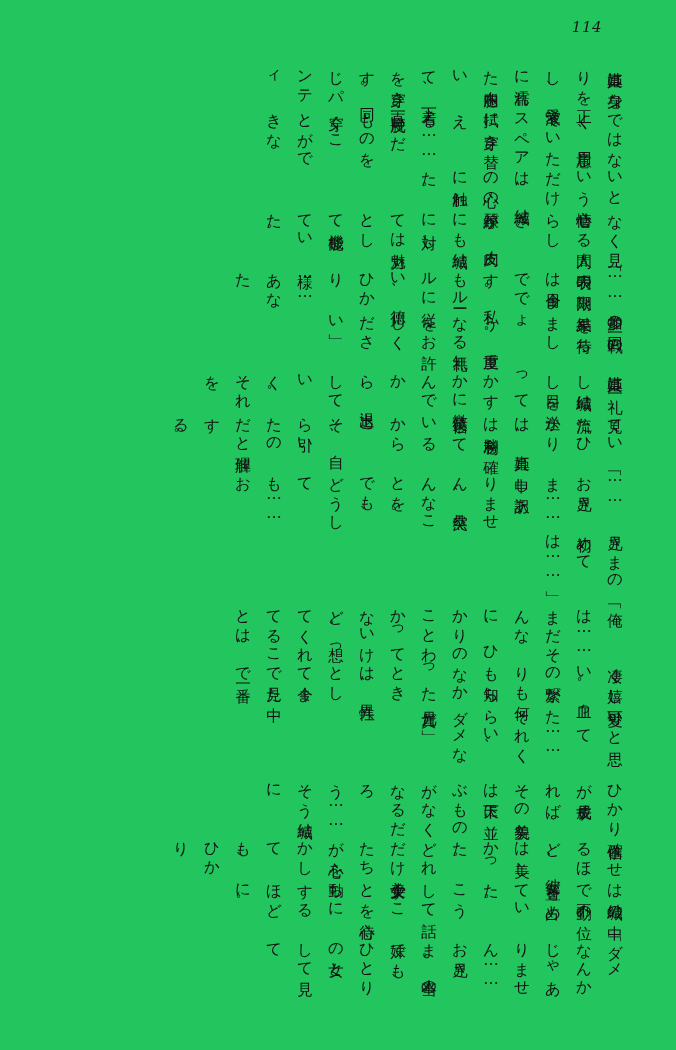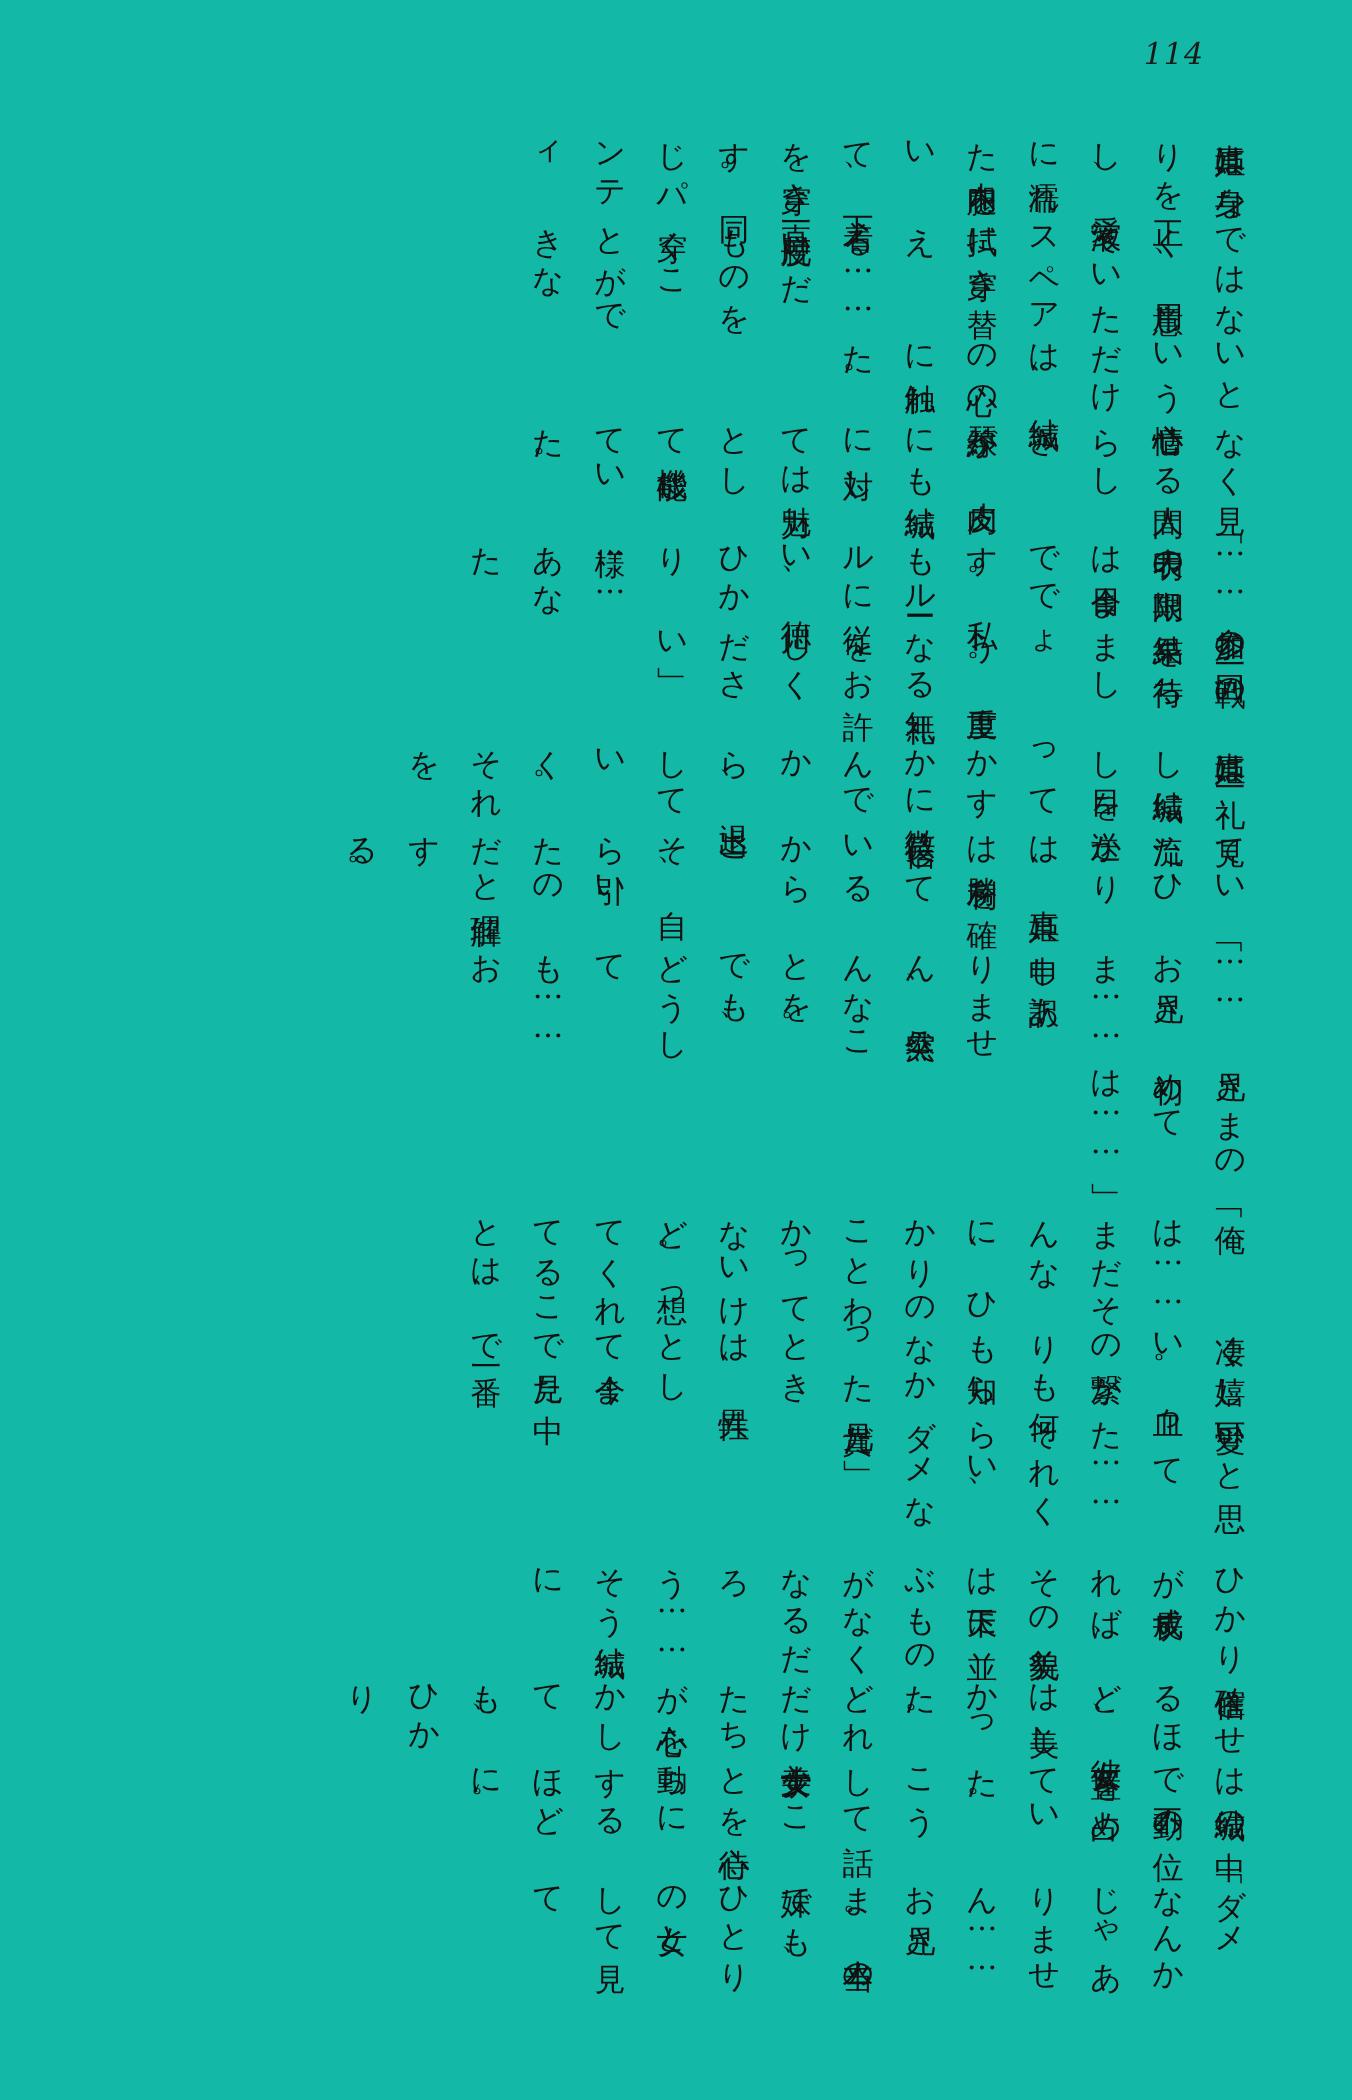--- a/index.html
+++ b/index.html
@@ -14,21 +14,21 @@
     overflow: hidden;
     font-family: "DejaVu Serif", "Liberation Serif", serif;
     color: #111111;
     position: relative;
   }
   .page {
     position: absolute;
     left: 0; top: 0;
     width: 676px;
     height: 1050px;
-    background: #14b8a6;
+    background: #22c55e;
   }
   .page-number {
     position: absolute;
     top: 18px;
     right: 74px;
     font-size: 15px;
     font-style: italic;
     font-family: "DejaVu Serif", "Liberation Serif", serif;
     color: #1a1a1a;
     letter-spacing: 0.5px;

